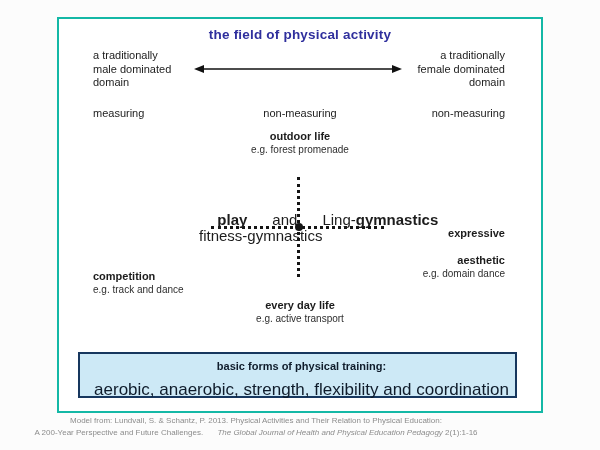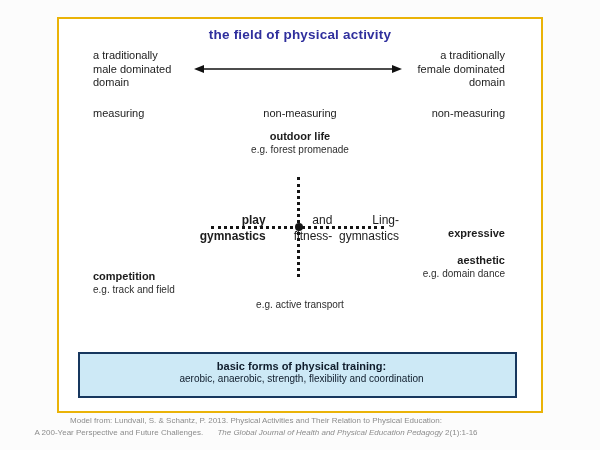--- a/index.html
+++ b/index.html
@@ -10,21 +10,21 @@
     color: #1c1c1c;
     overflow: hidden;
   }
   .page { position: relative; width: 600px; height: 450px; }
 
   .frame {
     position: absolute; left: 57px; top: 17px;
     width: 486px; height: 396px;
     box-sizing: border-box;
     background: #ffffff;
-    border: 2px solid #eab308;
+    border: 2px solid #14b8a6;
   }
 
   .abs { position: absolute; }
   .bold { font-weight: bold; }
   .ctr { left: 0; width: 100%; text-align: center; }
 
   .diagram-title {
     top: 8px; font-size: 13.5px; font-weight: bold; color: #2f2f9d;
     letter-spacing: 0.2px;
   }
@@ -48,43 +48,43 @@
 
   .vline { left: 238px; top: 158px; height: 100px; width: 0;
            border-left: 3px dotted #151515; }
   .hline { top: 207px; left: 152px; width: 173px; height: 0;
            border-top: 3px dotted #151515; }
   .cross-dot { left: 236px; top: 204px; width: 8px; height: 8px;
                border-radius: 50%; background: #151515; }
 
   .cross-grid {
     left: 140px; top: 193px; width: 200px;
-    display: grid; grid-template-columns: 1fr 1fr 1fr; 
-    font-size: 12px; line-height: 16px;
+    display: grid; grid-template-columns: 1fr 1fr 1fr 1fr; 
+    font-size: 15px; line-height: 16px;
   }
   .cross-grid .l { text-align: right; }
-  .cross-grid .r { text-align: right; }
+  .cross-grid .r { text-align: center; }
 
   .competition-block { left: 34px; top: 202px; line-height: 14px; }
   .competition-block .lbl { font-size: 11px; font-weight: bold; margin-top: 48px; }
 
   .expressive-block { right: 36px; top: 194px; text-align: right; line-height: 14px; }
   .expressive-block .lbl { font-size: 11px; font-weight: bold; line-height: 14px; margin-top: 13px; }
 
   .training-box {
     left: 19px; top: 333px; width: 439px; height: 46px;
     box-sizing: border-box;
     background: #cde9f6;
     border: 2px solid #17375e;
     text-align: center;
     color: #0f1c2b;
     padding-left: 8px;
   }
   .training-box .bb-title { margin-top: 6px; font-size: 11px; font-weight: bold; }
-  .training-box .bb-body  { margin-top: 1px; font-size: 10px; }
+  .training-box .bb-body  { margin-top: 8px; font-size: 17px; }
 
   .caption {
     position: absolute; left: 0; top: 415px; width: 512px;
     text-align: center; font-size: 8px; line-height: 11.5px;
     color: #8c8c8c;
   }
   .caption i { font-style: italic; margin-left: 12px; }
 </style>
 </head>
 <body>
@@ -129,30 +129,31 @@
       <span class="l bold">play</span>
       <span class="r">and</span>
       <span class="l">Ling-</span>
       <span class="r bold">gymnastics</span>
       <span class="l">fitness-</span>
       <span class="r">gymnastics</span>
     </div>
 
     <div class="abs competition-block">
       <div class="lbl">competition</div>
-      <div class="eg">e.g. track and field</div>
+      <div class="eg">e.g. track and dance</div>
     </div>
 
     <div class="abs expressive-block">
       <div class="lbl">expressive</div>
       <div class="lbl">aesthetic</div>
       <div class="eg">e.g. domain dance</div>
     </div>
 
     <div class="abs ctr center-block everyday-block">
+      <div class="lbl">every day life</div>
       <div class="eg">e.g. active transport</div>
     </div>
 
     <div class="abs training-box">
       <div class="bb-title">basic forms of physical training:</div>
       <div class="bb-body">aerobic, anaerobic, strength, flexibility and coordination</div>
     </div>
 
   </div>
 

